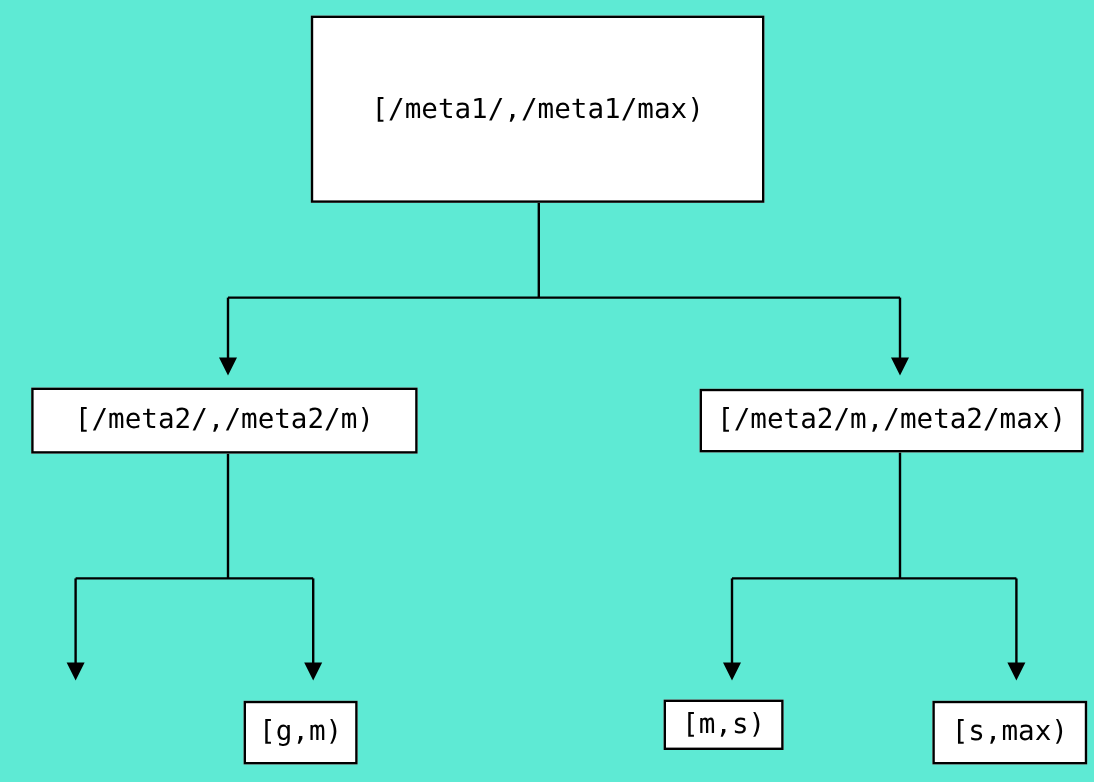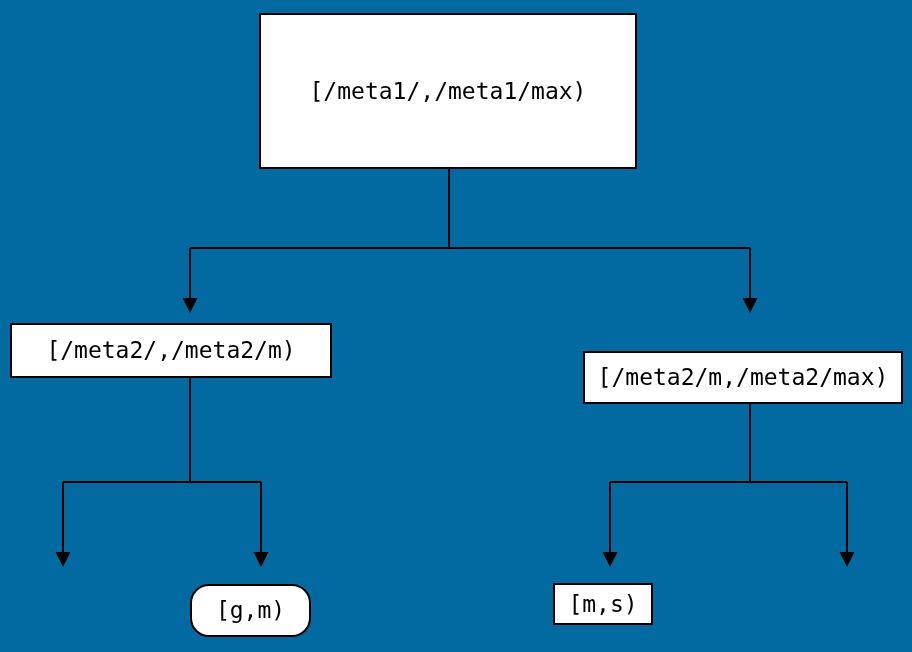--- a/index.html
+++ b/index.html
@@ -4,21 +4,21 @@
 <style>
   html, body {
     margin: 0;
     padding: 0;
     background: #ffffff;
   }
   .stage {
     position: relative;
     width: 912px;
     height: 652px;
-    background: #0369a1;
+    background: #5eead4;
     overflow: hidden;
     font-family: "DejaVu Sans Mono", "Liberation Mono", monospace;
   }
   .edges {
     position: absolute;
     left: 0;
     top: 0;
     width: 912px;
     height: 652px;
   }
@@ -38,24 +38,24 @@
     background: #ffffff;
     color: #000000;
     display: flex;
     align-items: center;
     justify-content: center;
     font-size: 23px;
     white-space: nowrap;
     line-height: 1;
   }
   .node-root      { left: 259px; top: 13px;  width: 378px; height: 156px; }
-  .node-mid-left  { left: 10px;  top: 323px; width: 322px; height: 55px;  }
-  .node-mid-right { left: 583px; top: 324px; width: 320px; height: 53px; margin-top: 27px;  }
+  .node-mid-left  { left: 26px;  top: 323px; width: 322px; height: 55px;  }
+  .node-mid-right { left: 583px; top: 324px; width: 320px; height: 53px;  }
   .node-leaf-1    { left: 7px;   top: 584px; width: 100px; height: 53px;  }
-  .node-leaf-2    { left: 190px; top: 584px; width: 121px;  height: 53px; border-radius: 19px;  }
+  .node-leaf-2    { left: 203px; top: 584px; width: 95px;  height: 53px;  }
   .node-leaf-3    { left: 553px; top: 583px; width: 100px; height: 42px;  }
   .node-leaf-4    { left: 777px; top: 584px; width: 129px; height: 53px;  }
 </style>
 </head>
 <body>
 
 <div class="stage">
 
   <svg class="edges" viewBox="0 0 912 652" xmlns="http://www.w3.org/2000/svg">
 
@@ -95,14 +95,17 @@
 
 
   <div class="node node-leaf-2">
     <span>[g,m)</span>
   </div>
 
   <div class="node node-leaf-3">
     <span>[m,s)</span>
   </div>
 
+  <div class="node node-leaf-4">
+    <span>[s,max)</span>
+  </div>
 
 </div>
 
 </body></html>

